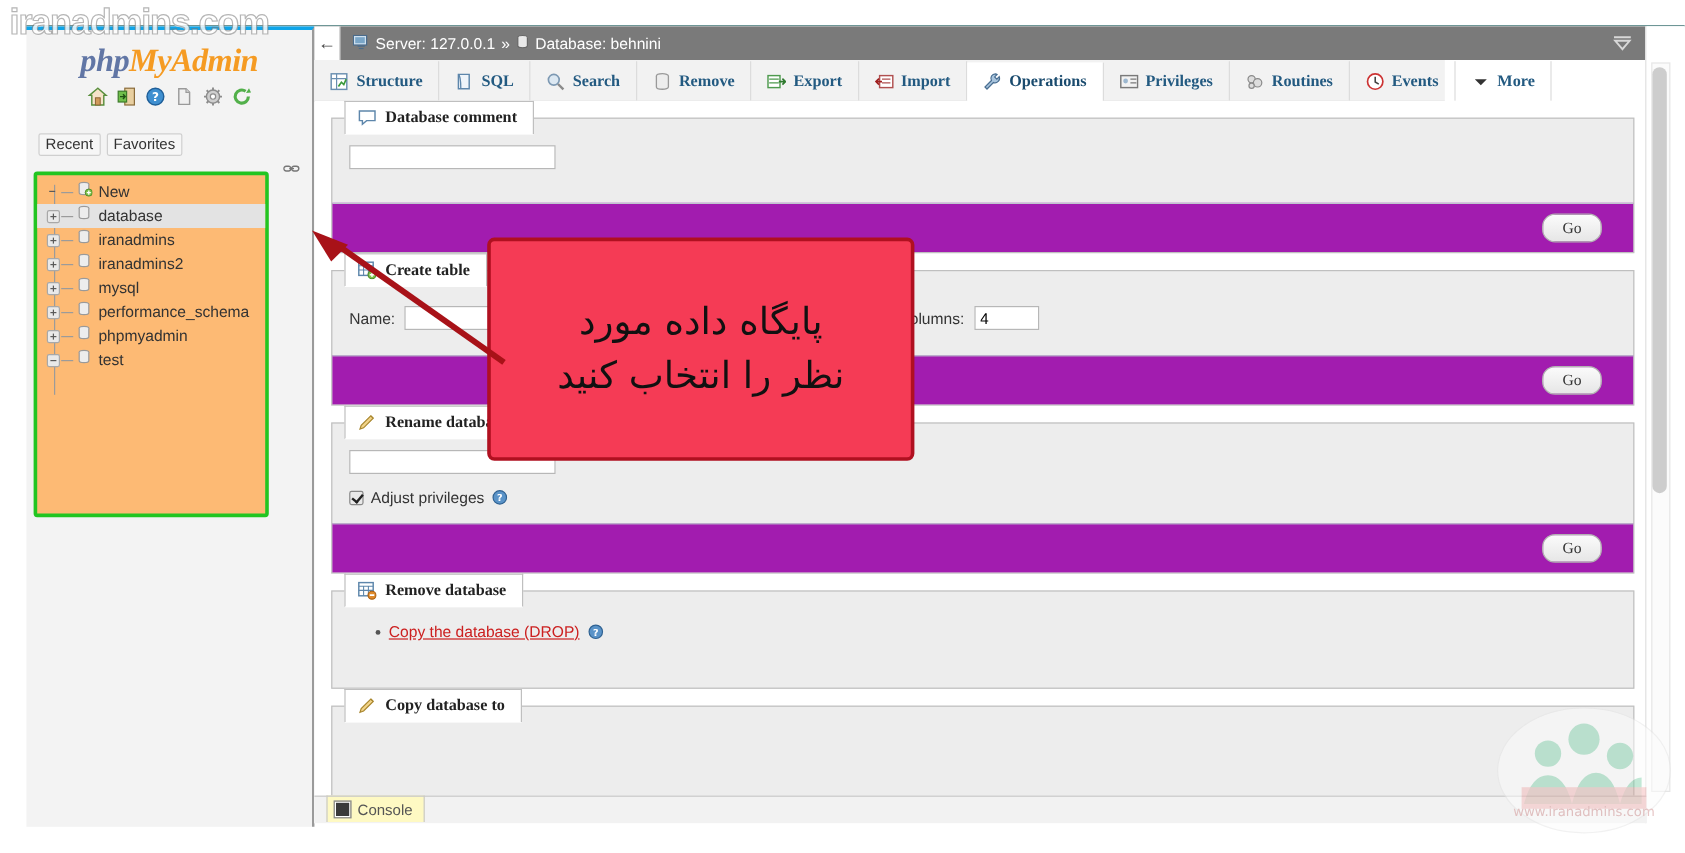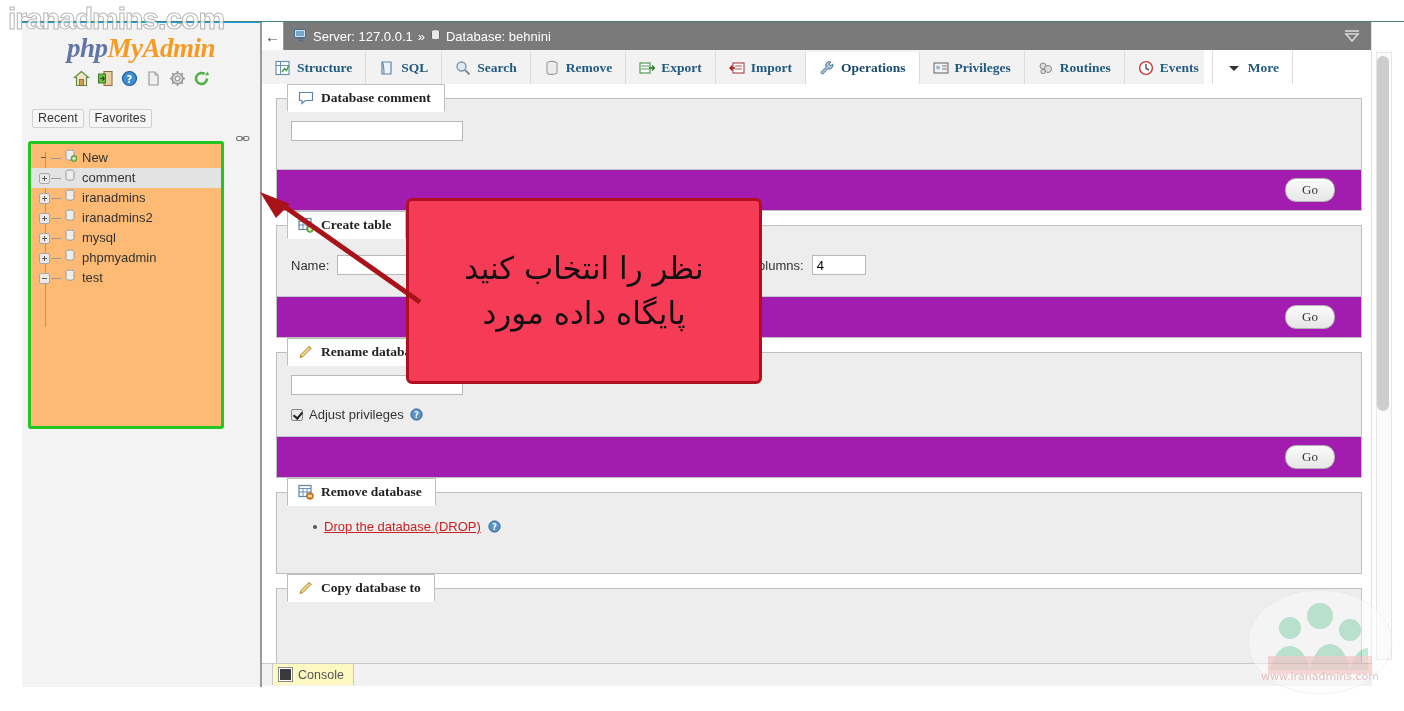--- a/index.html
+++ b/index.html
@@ -19,21 +19,21 @@
     text-shadow:0 1px 0 rgba(255,255,255,.8);
     pointer-events:none;white-space:nowrap;
   }
   
   #page{position:absolute;left:0;top:22px;width:1404px;height:664px;background:#fff;}
 
   
   #sidebar{
     position:absolute;left:22px;top:0;width:238px;height:664px;
     background:#f3f3f3;border-right:2px solid #9a9a9a;
-    border-top:1px solid #0ea5e9;
+    border-top:3px solid #0ea5e9;
   }
   #pma-logo{
     text-align:center;margin-top:10px;
     font-family:"Liberation Serif","DejaVu Serif",serif;
     font-style:italic;font-weight:bold;font-size:27px;letter-spacing:-.5px;
     white-space:nowrap;
   }
   #pma-logo .p1{color:#6176a5;}
   #pma-logo .p2{color:#f59b23;}
   #iconrow{display:flex;justify-content:center;gap:7px;margin-top:6px;align-items:center;}
@@ -270,21 +270,21 @@
         </div>
         <div class="tnode sel">
           <span class="pm plus"></span>
           <span class="el"></span>
           <span class="dbi">
             <svg width="13" height="13" viewBox="0 0 13 13">
                 <ellipse cx="6" cy="2.6" rx="4" ry="1.6" fill="#ededed" stroke="#9a9a9a" stroke-width="1"></ellipse>
                 <path d="M2 2.6v7c0 .9 1.8 1.6 4 1.6s4-.7 4-1.6v-7" fill="#ededed" stroke="#9a9a9a" stroke-width="1"></path>
               </svg>
           </span>
-          <span class="lbl">comment</span>
+          <span class="lbl">database</span>
         </div>
         <div class="tnode">
           <span class="pm plus"></span>
           <span class="el"></span>
           <span class="dbi">
             <svg width="13" height="13" viewBox="0 0 13 13">
                 <ellipse cx="6" cy="2.6" rx="4" ry="1.6" fill="#ededed" stroke="#9a9a9a" stroke-width="1"></ellipse>
                 <path d="M2 2.6v7c0 .9 1.8 1.6 4 1.6s4-.7 4-1.6v-7" fill="#ededed" stroke="#9a9a9a" stroke-width="1"></path>
               </svg>
           </span>
@@ -304,20 +304,31 @@
         <div class="tnode">
           <span class="pm plus"></span>
           <span class="el"></span>
           <span class="dbi">
             <svg width="13" height="13" viewBox="0 0 13 13">
                 <ellipse cx="6" cy="2.6" rx="4" ry="1.6" fill="#ededed" stroke="#9a9a9a" stroke-width="1"></ellipse>
                 <path d="M2 2.6v7c0 .9 1.8 1.6 4 1.6s4-.7 4-1.6v-7" fill="#ededed" stroke="#9a9a9a" stroke-width="1"></path>
               </svg>
           </span>
           <span class="lbl">mysql</span>
+        </div>
+        <div class="tnode">
+          <span class="pm plus"></span>
+          <span class="el"></span>
+          <span class="dbi">
+            <svg width="13" height="13" viewBox="0 0 13 13">
+                <ellipse cx="6" cy="2.6" rx="4" ry="1.6" fill="#ededed" stroke="#9a9a9a" stroke-width="1"></ellipse>
+                <path d="M2 2.6v7c0 .9 1.8 1.6 4 1.6s4-.7 4-1.6v-7" fill="#ededed" stroke="#9a9a9a" stroke-width="1"></path>
+              </svg>
+          </span>
+          <span class="lbl">performance_schema</span>
         </div>
         <div class="tnode">
           <span class="pm plus"></span>
           <span class="el"></span>
           <span class="dbi">
             <svg width="13" height="13" viewBox="0 0 13 13">
                 <ellipse cx="6" cy="2.6" rx="4" ry="1.6" fill="#ededed" stroke="#9a9a9a" stroke-width="1"></ellipse>
                 <path d="M2 2.6v7c0 .9 1.8 1.6 4 1.6s4-.7 4-1.6v-7" fill="#ededed" stroke="#9a9a9a" stroke-width="1"></path>
               </svg>
           </span>
@@ -529,21 +540,21 @@
                 <path d="M1 4.5h12M5 4.5v8M9 4.5v8M1 8h12" stroke="#5d86ab" stroke-width=".9"></path>
                 <circle cx="12" cy="12" r="3.3" fill="#e08a2a" stroke="#a85f12" stroke-width=".9"></circle>
                 <path d="M10.1 12h3.8" stroke="#fff" stroke-width="1.4"></path>
               </svg>
           </span>
           <span>Remove database</span>
         </div>
         <div class="fsbody" style="padding-top:26px;padding-bottom:20px">
           <div class="bullet">
             <span class="dot"></span>
-            <a class="droplink" href="#">Drop the database (DROP)</a>
+            <a class="droplink" href="#">Copy the database (DROP)</a>
             <span class="helpq">
               <svg viewBox="0 0 13 13">
                   <circle cx="6.5" cy="6.5" r="5.6" fill="#5a93c8" stroke="#2f6292" stroke-width="1"></circle>
                   <text x="6.5" y="9.8" font-size="8" font-weight="bold" fill="#fff" text-anchor="middle" font-family="DejaVu Sans">?</text>
                 </svg>
             </span>
           </div>
         </div>
       </div>
 
@@ -568,22 +579,22 @@
     </div>
   </div>
 </div>
 
 <svg id="arrow" viewBox="0 0 180 120">
   <path d="M170 112 L28 12" stroke="#a81218" stroke-width="5" fill="none"></path>
   <path d="M10 2 L40 14 L26 28 Z" fill="#a81218"></path>
 </svg>
 
 <div id="annot">
+  <div class="fa">پایگاه داده مورد</div>
   <div class="fa">نظر را انتخاب کنید</div>
-  <div class="fa">پایگاه داده مورد</div>
 </div>
 
 <div id="console">
   <div class="cbtn">
     <span class="sq"></span>
     <span>Console</span>
   </div>
 </div>
 
 <svg id="wm-logo" viewBox="0 0 148 108">

